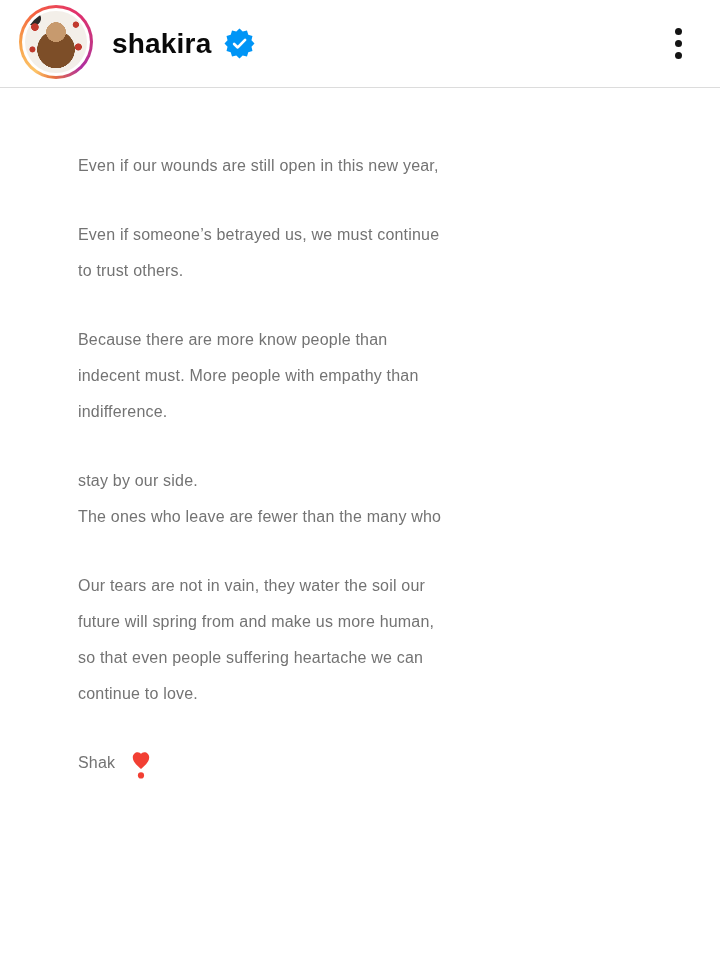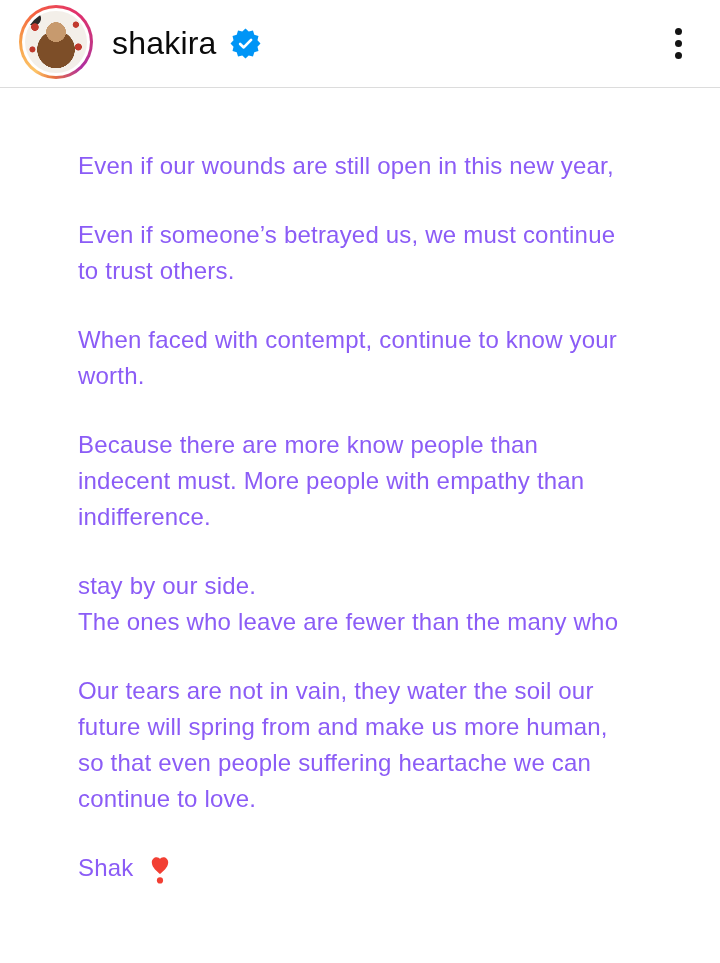--- a/index.html
+++ b/index.html
@@ -49,22 +49,22 @@
       radial-gradient(circle at 86% 58%, #c13a2e 0 5%, rgba(0,0,0,0) 6%),
       radial-gradient(circle at 12% 62%, #c13a2e 0 4%, rgba(0,0,0,0) 5%),
       radial-gradient(circle at 14% 12%, #2e2a28 0 9%, rgba(0,0,0,0) 10%),
       #f3efe9;
   }
   .username-row{
     display:flex;align-items:center;
     margin-left:112px;
   }
   .username{
-    font-size:32px;
-    font-weight:400;
+    font-size:28px;
+    font-weight:700;
     color:#0a0a0a;
     letter-spacing:.2px;
     cursor:pointer;
   }
   .verified{
     margin-left:13px;
     width:31px;height:31px;
     display:inline-flex;
   }
   .more-btn{
@@ -85,23 +85,23 @@
   }
   
   .post-body{
     padding:60px 40px 0 78px;
     cursor:pointer;
   }
   .para{
     margin:0 0 33px 0;
   }
   .line{
-    font-size:24px;
+    font-size:16px;
     line-height:36px;
-    color:#8b5cf6;
+    color:#737373;
     letter-spacing:.2px;
   }
   .signature-row{
     display:flex;
     align-items:center;
   }
   .signature-row .line{margin:0;}
   .heart{
     margin-left:15px;
     width:22px;height:31px;
@@ -139,24 +139,20 @@
 
     <p class="para">
       <span class="line" style="display:block">Even if our wounds are still open in this new year,</span>
     </p>
 
     <p class="para">
       <span class="line" style="display:block">Even if someone’s betrayed us, we must continue</span>
       <span class="line" style="display:block">to trust others.</span>
     </p>
 
-    <p class="para">
-      <span class="line" style="display:block">When faced with contempt, continue to know your</span>
-      <span class="line" style="display:block">worth.</span>
-    </p>
 
     <p class="para">
       <span class="line" style="display:block">Because there are more know people than</span>
       <span class="line" style="display:block">indecent must. More people with empathy than</span>
       <span class="line" style="display:block">indifference.</span>
     </p>
 
     <p class="para">
       <span class="line" style="display:block">stay by our side.</span>
       <span class="line" style="display:block">The ones who leave are fewer than the many who</span>

